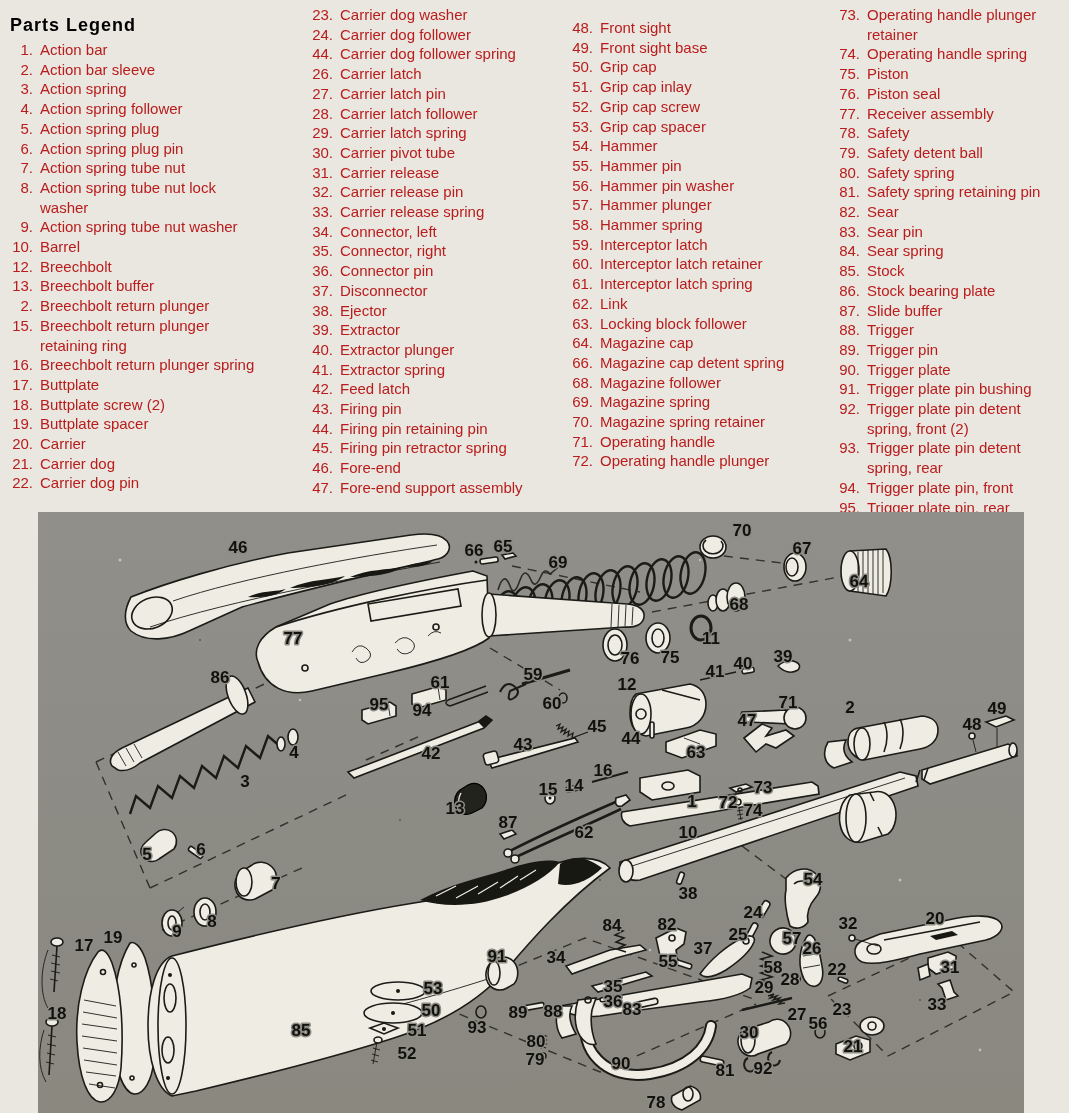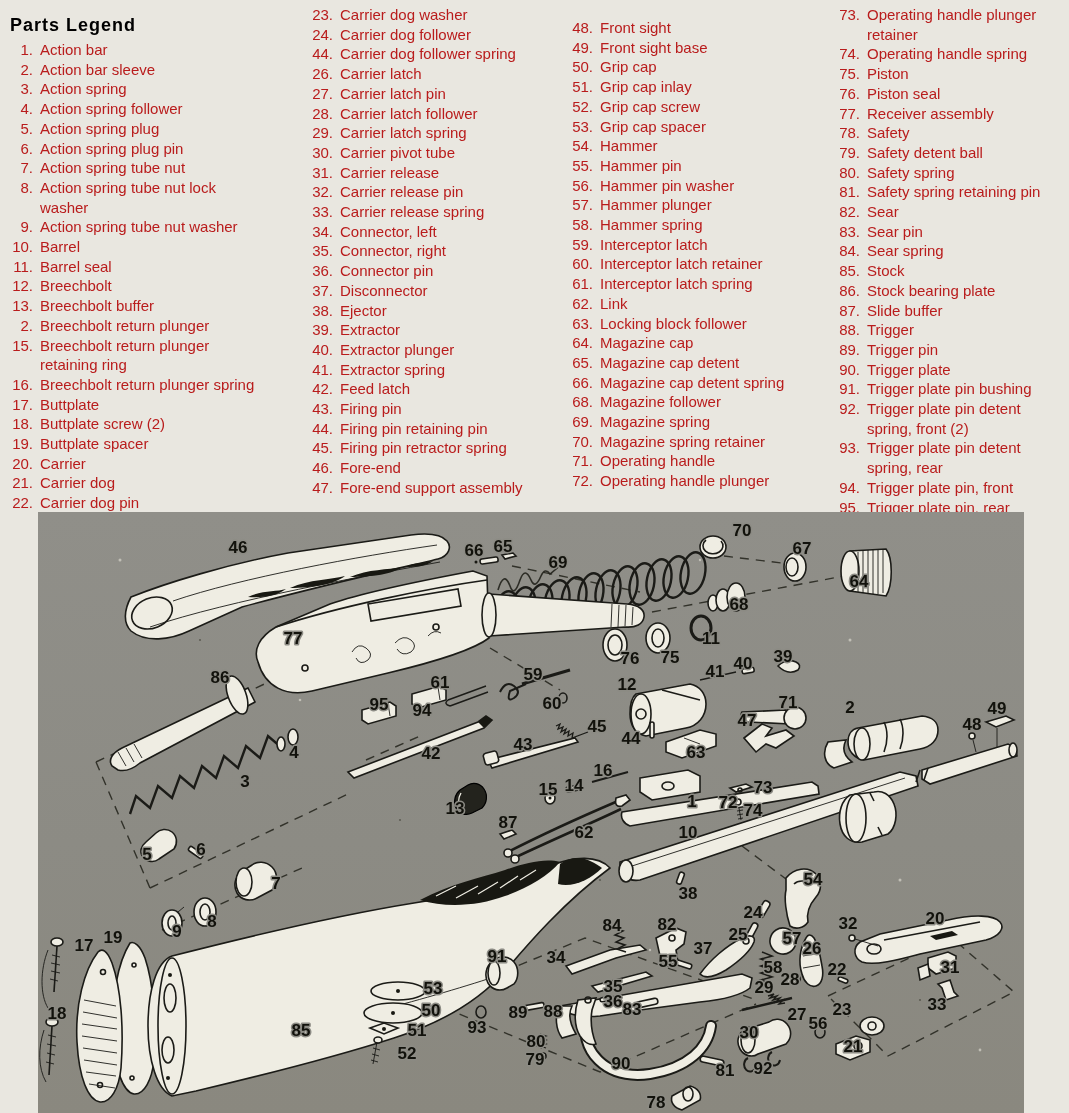--- a/index.html
+++ b/index.html
@@ -82,24 +82,20 @@
       </div>
       <div class="li">
         <span class="num">9.</span>
         <span class="txt">Action spring tube nut washer</span>
       </div>
       <div class="li">
         <span class="num">10.</span>
         <span class="txt">Barrel</span>
       </div>
       <div class="li">
-        <span class="num">11.</span>
-        <span class="txt">Barrel seal</span>
-      </div>
-      <div class="li">
         <span class="num">12.</span>
         <span class="txt">Breechbolt</span>
       </div>
       <div class="li">
         <span class="num">13.</span>
         <span class="txt">Breechbolt buffer</span>
       </div>
       <div class="li">
         <span class="num">2.</span>
         <span class="txt">Breechbolt return plunger</span>
@@ -301,24 +297,20 @@
         <span class="num">62.</span>
         <span class="txt">Link</span>
       </div>
       <div class="li">
         <span class="num">63.</span>
         <span class="txt">Locking block follower</span>
       </div>
       <div class="li">
         <span class="num">64.</span>
         <span class="txt">Magazine cap</span>
-      </div>
-      <div class="li">
-        <span class="num">65.</span>
-        <span class="txt">Magazine cap detent</span>
       </div>
       <div class="li">
         <span class="num">66.</span>
         <span class="txt">Magazine cap detent spring</span>
       </div>
       <div class="li">
         <span class="num">68.</span>
         <span class="txt">Magazine follower</span>
       </div>
       <div class="li">

